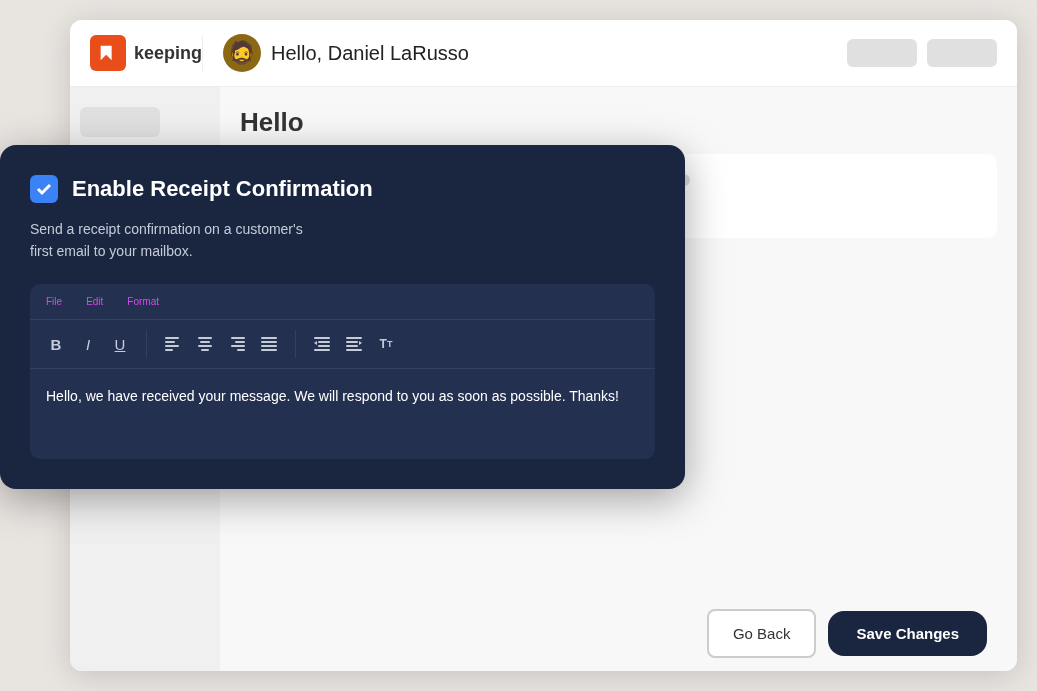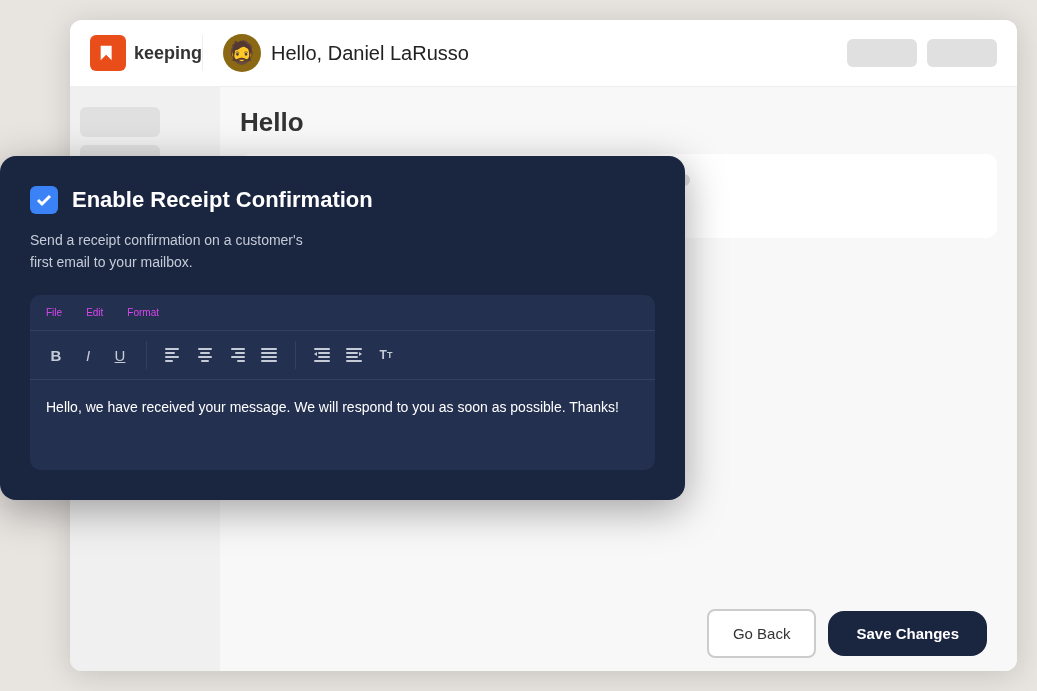--- a/index.html
+++ b/index.html
@@ -189,21 +189,20 @@
     .modal-card {
       position: absolute;
       top: 145px;
       left: 0px;
       width: 685px;
       background: #1a2540;
       border-radius: 16px;
       padding: 30px 30px 30px 30px;
       box-shadow: 0 10px 40px rgba(0,0,0,0.35);
       z-index: 10;
-      margin-top: 11px;
     }
 
     
     .modal-header {
       display: flex;
       align-items: center;
       gap: 14px;
       margin-bottom: 16px;
     }
 

